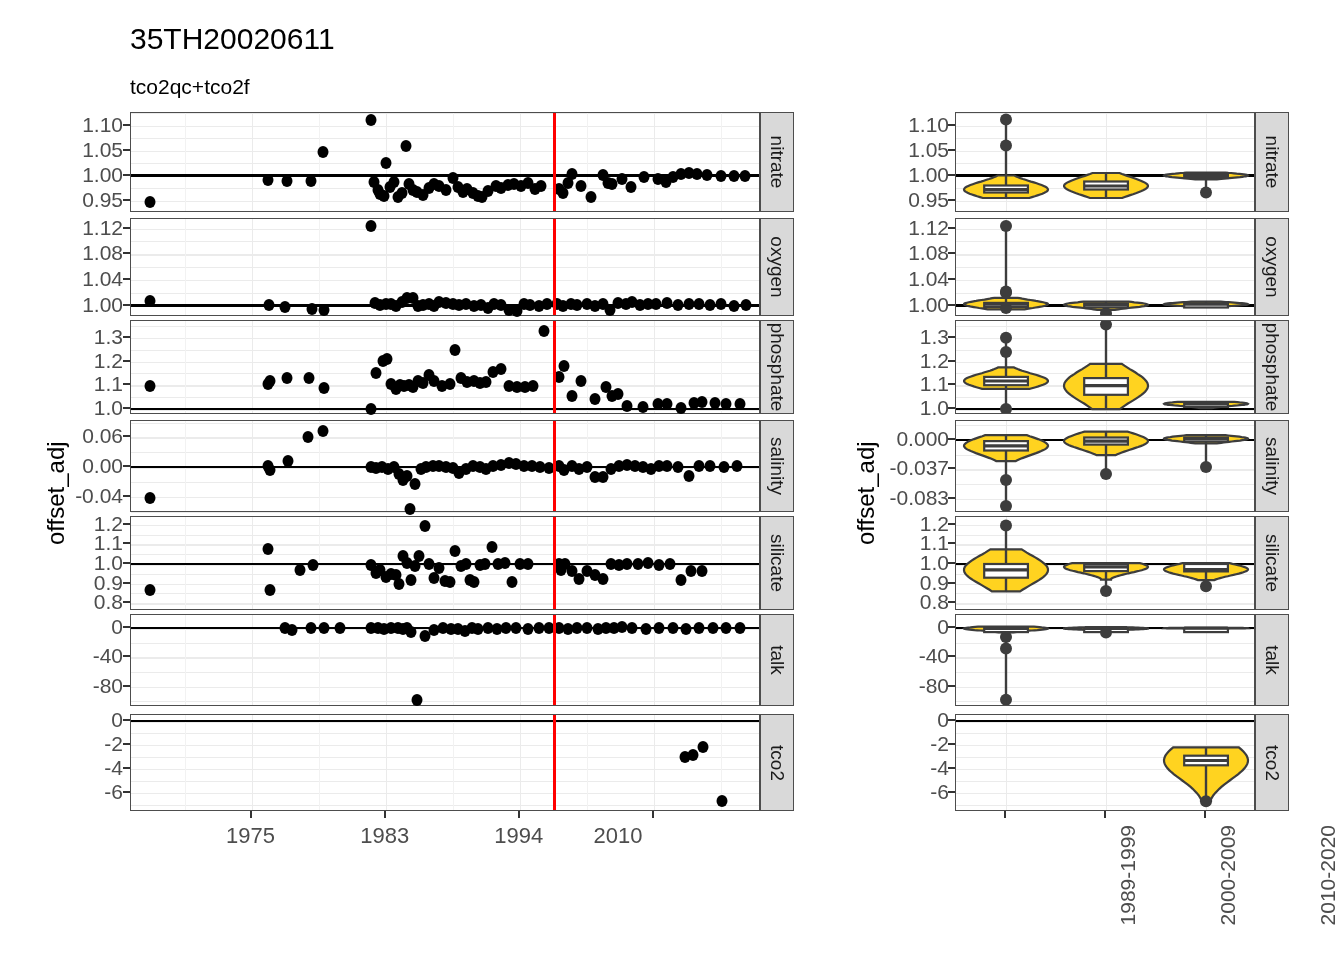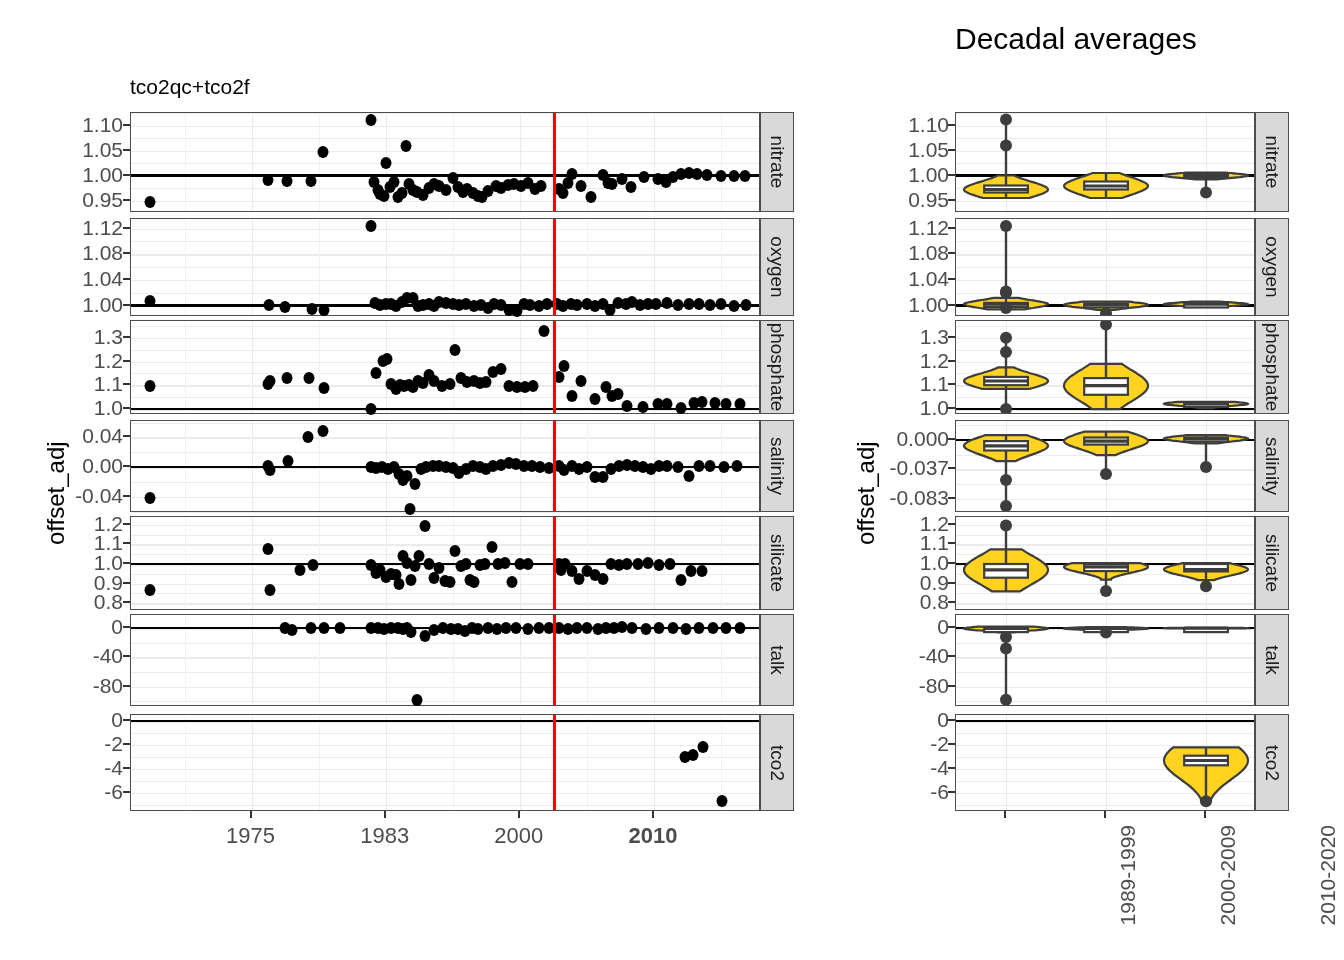--- a/index.html
+++ b/index.html
@@ -36,22 +36,22 @@
   .xtick-rot{position:absolute;font-size:21px;color:#4d4d4d;white-space:nowrap;
              transform:rotate(-90deg);transform-origin:right top;text-align:right;}
 
   svg.vio{position:absolute;left:0;top:0;overflow:visible;}
 </style>
 </head>
 <body>
 
 <div id="root">
 
+  <div class="title" id="left-title" style="left:130px;top:22px;">35TH20020611</div>
   <div class="subtitle" id="left-subtitle" style="left:130px;top:75px;">tco2qc+tco2f</div>
-  <div class="title" id="right-title" style="left:955px;top:22px;">Decadal averages</div>
 
   <div class="ylab" style="left:42px;top:545px;">offset_adj</div>
   <div class="ylab" style="left:852px;top:545px;">offset_adj</div>
 
   <div id="left-plot">
       <div class="panel" style="left:130px;top:112px;width:630px;height:100px;">
         <div class="grid-line major" style="top:87.5px;"></div>
         <div class="grid-line" style="top:75.0px;"></div>
         <div class="grid-line major" style="top:62.5px;"></div>
         <div class="grid-line" style="top:50.0px;"></div>
@@ -388,21 +388,21 @@
         <div class="pt" style="left:557.6px;top:54.9px;"></div>
         <div class="pt" style="left:568.3px;top:44.5px;"></div>
         <div class="pt" style="left:579.1px;top:45.3px;"></div>
         <div class="pt" style="left:592.5px;top:46.0px;"></div>
         <div class="pt" style="left:605.9px;top:45.3px;"></div>
         <div class="redline" style="left:421.6px;"></div>
       </div>
       <div class="strip" style="left:760px;top:420px;width:34px;height:92px;">
         <span>salinity</span>
       </div>
-      <div class="ytick" style="left:68px;top:436.3px;width:55px;">0.04</div>
+      <div class="ytick" style="left:68px;top:436.3px;width:55px;">0.06</div>
       <div class="ytickmark" style="left:123px;top:436.3px;"></div>
       <div class="ytick" style="left:68px;top:466.0px;width:55px;">0.00</div>
       <div class="ytickmark" style="left:123px;top:466.0px;"></div>
       <div class="ytick" style="left:68px;top:495.7px;width:55px;">-0.04</div>
       <div class="ytickmark" style="left:123px;top:495.7px;"></div>
       <div class="panel" style="left:130px;top:516px;width:630px;height:94px;">
         <div class="grid-line major" style="top:86.2px;"></div>
         <div class="grid-line" style="top:76.4px;"></div>
         <div class="grid-line major" style="top:66.6px;"></div>
         <div class="grid-line" style="top:56.8px;"></div>
@@ -598,23 +598,23 @@
       <div class="ytickmark" style="left:123px;top:743.9px;"></div>
       <div class="ytick" style="left:68px;top:767.9px;width:55px;">-4</div>
       <div class="ytickmark" style="left:123px;top:767.9px;"></div>
       <div class="ytick" style="left:68px;top:791.8px;width:55px;">-6</div>
       <div class="ytickmark" style="left:123px;top:791.8px;"></div>
       <div class="xtickmark" style="left:250.6px;top:811px;"></div>
       <div class="xtick" style="left:250.6px;top:823px;">1975</div>
       <div class="xtickmark" style="left:384.7px;top:811px;"></div>
       <div class="xtick" style="left:384.7px;top:823px;">1983</div>
       <div class="xtickmark" style="left:518.7px;top:811px;"></div>
-      <div class="xtick" style="left:518.7px;top:823px;">2000</div>
+      <div class="xtick" style="left:518.7px;top:823px;">1994</div>
       <div class="xtickmark" style="left:652.8px;top:811px;"></div>
-      <div class="xtick" style="left:653px;top:823px;font-weight:bold;">2010</div>
+      <div class="xtick" style="left:618px;top:823px;">2010</div>
     </div>
   <div id="right-plot">
       <div class="panel" style="left:955px;top:112px;width:300px;height:100px;overflow:hidden;">
         <div class="grid-line major" style="top:87.5px;"></div>
         <div class="grid-line" style="top:75.0px;"></div>
         <div class="grid-line major" style="top:62.5px;"></div>
         <div class="grid-line" style="top:50.0px;"></div>
         <div class="grid-line major" style="top:37.5px;"></div>
         <div class="grid-line" style="top:25.0px;"></div>
         <div class="grid-line major" style="top:12.5px;"></div>

